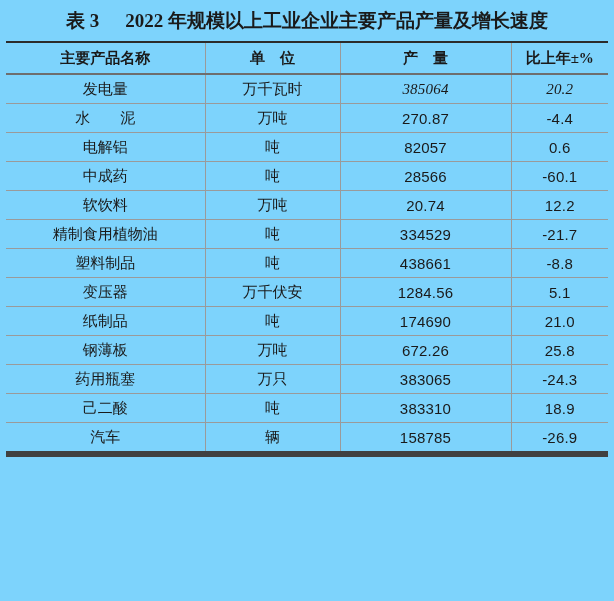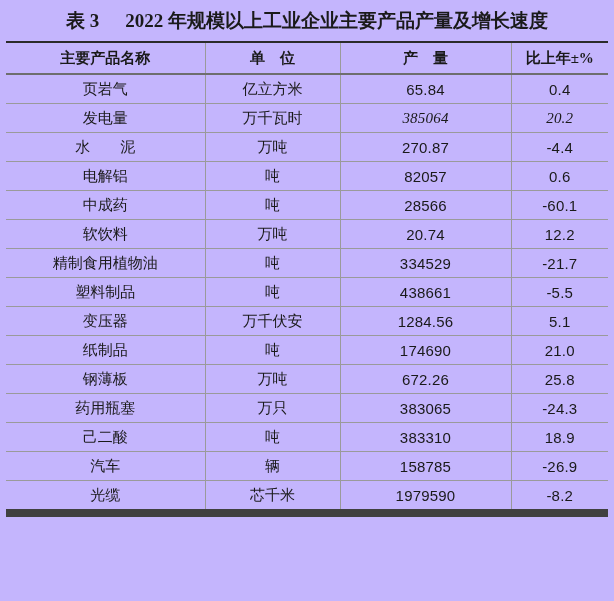--- a/index.html
+++ b/index.html
@@ -10,40 +10,40 @@
   body {
     width: 614px;
     height: 601px;
     overflow: hidden;
     font-family: "Liberation Serif", serif;
     color: #1a1a1a;
   }
   .page {
     width: 614px;
     height: 601px;
-    background: #c4b5fd;
+    background: #7dd3fc;
   }
   .title {
     text-align: center;
     padding-top: 9px;
     font-size: 19px;
     font-weight: bold;
     line-height: 24px;
     white-space: nowrap;
   }
   .title-label {
     margin-right: 26px;
   }
   table.data-table {
     border-collapse: collapse;
     table-layout: fixed;
     width: 602px;
     margin: 8px auto 0 auto;
     border-top: 2px solid #2b2b2b;
-    border-bottom: 8px solid #404040;
+    border-bottom: 6px solid #404040;
   }
   table.data-table th {
     height: 30px;
     font-size: 15px;
     font-weight: bold;
     text-align: center;
     vertical-align: middle;
     border-bottom: 2px solid #6e6e6e;
     padding: 0;
     white-space: nowrap;
@@ -97,26 +97,20 @@
     </colgroup>
     <thead>
       <tr class="header-row">
         <th>主要产品名称</th>
         <th>单　位</th>
         <th>产　量</th>
         <th>比上年±%</th>
       </tr>
     </thead>
     <tbody id="table-body">
-  <tr class="data-row">
-    <td class="cell-name">页岩气</td>
-    <td class="cell-unit">亿立方米</td>
-    <td class="cell-output num">65.84</td>
-    <td class="cell-change num">0.4</td>
-  </tr>
 
   <tr class="data-row">
     <td class="cell-name">发电量</td>
     <td class="cell-unit">万千瓦时</td>
     <td class="cell-output num num-serif">385064</td>
     <td class="cell-change num num-serif">20.2</td>
   </tr>
 
 
   <tr class="data-row">
@@ -152,21 +146,21 @@
     <td class="cell-name">精制食用植物油</td>
     <td class="cell-unit">吨</td>
     <td class="cell-output num">334529</td>
     <td class="cell-change num">-21.7</td>
   </tr>
 
   <tr class="data-row">
     <td class="cell-name">塑料制品</td>
     <td class="cell-unit">吨</td>
     <td class="cell-output num">438661</td>
-    <td class="cell-change num">-5.5</td>
+    <td class="cell-change num">-8.8</td>
   </tr>
 
   <tr class="data-row">
     <td class="cell-name">变压器</td>
     <td class="cell-unit">万千伏安</td>
     <td class="cell-output num">1284.56</td>
     <td class="cell-change num">5.1</td>
   </tr>
 
   <tr class="data-row">
@@ -197,23 +191,17 @@
     <td class="cell-change num">18.9</td>
   </tr>
 
   <tr class="data-row">
     <td class="cell-name">汽车</td>
     <td class="cell-unit">辆</td>
     <td class="cell-output num">158785</td>
     <td class="cell-change num">-26.9</td>
   </tr>
 
-  <tr class="data-row">
-    <td class="cell-name">光缆</td>
-    <td class="cell-unit">芯千米</td>
-    <td class="cell-output num">1979590</td>
-    <td class="cell-change num">-8.2</td>
-  </tr>
 
 </tbody>
   </table>
 
 </div>
 
 </body></html>

